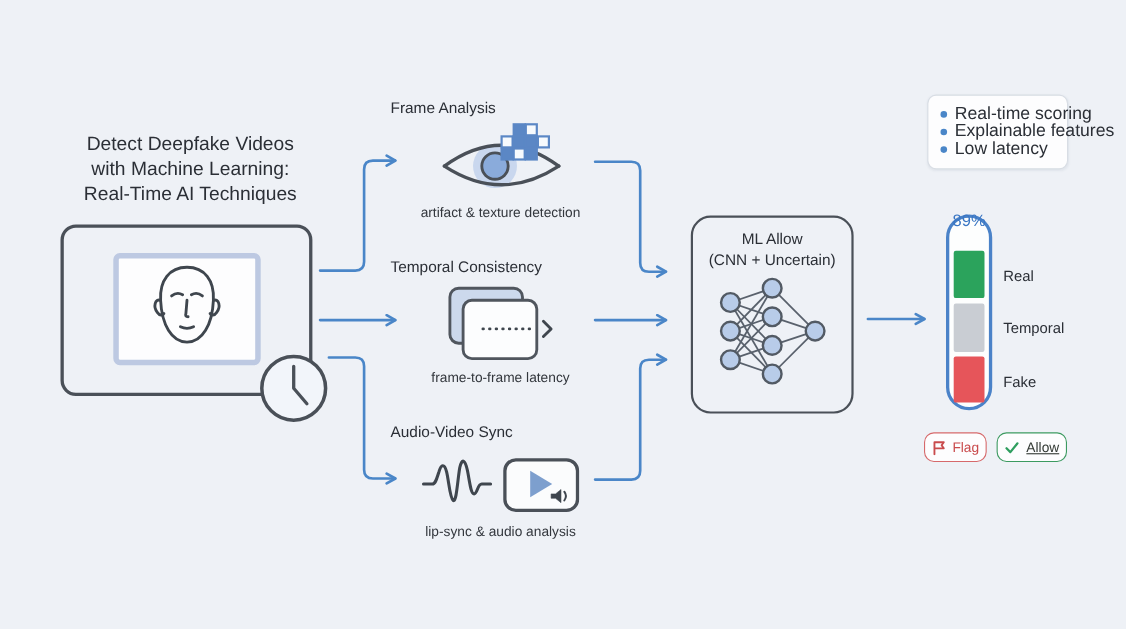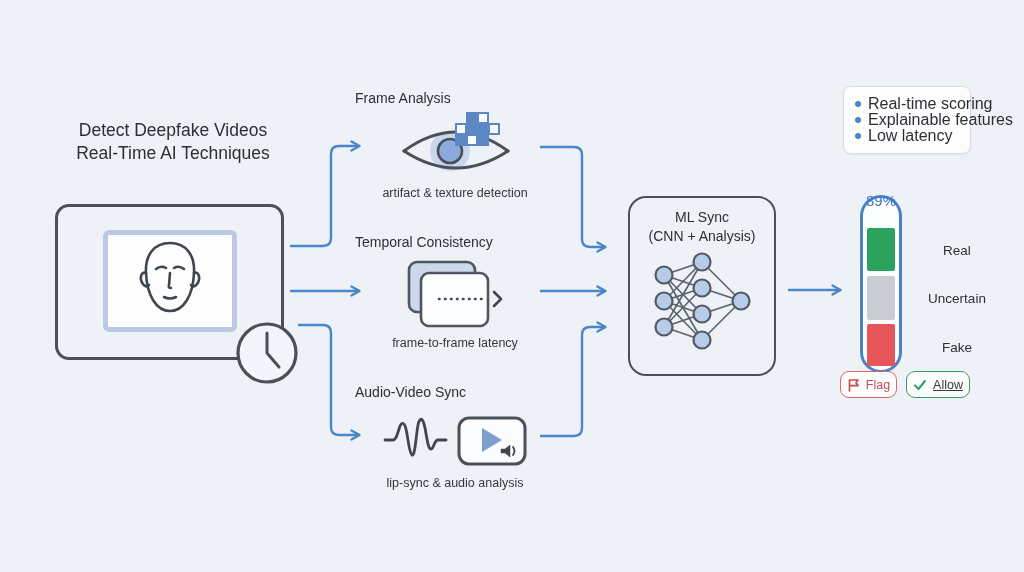--- a/index.html
+++ b/index.html
@@ -43,24 +43,24 @@
 
   
   #gauge { left:860px; top:195px; width:42px; height:178px; background:#fdfefe;
            border:3px solid #4a82c8; border-radius:21px; }
   #gauge-score { left:860px; top:192px; width:42px; text-align:center;
                  font-size:15px; font-weight:500; color:#3b77c4; }
   .gauge-seg { left:867px; width:28px; border-radius:2px; }
   #seg-real { top:228px; height:43px; background:#2ba35c; }
   #seg-uncertain { top:276px; height:44px; background:#c9cdd3; }
   #seg-fake { top:324px; height:42px; background:#e6555a; }
-  .gauge-label { left:912px; width:90px; font-size:13.5px; color:#2b2f36;text-align:center; }
-
-  
-  .pill-btn { top:371px; height:27px; display:flex; align-items:center; justify-content:center;
+  .gauge-label { left:912px; width:90px; font-size:13.5px; color:#2b2f36; }
+
+  
+  .pill-btn { top:393px; height:27px; display:flex; align-items:center; justify-content:center;
               gap:6px; background:#fdfdfe; border-radius:9px; font-size:12.5px; cursor:pointer; }
   #flag-btn { left:840px; width:57px; border:1.8px solid #d6696b; color:#c94b4d; }
   #allow-btn { left:906px; width:64px; border:1.8px solid #3c9a60; color:#333a35;text-decoration:underline; }
 
   svg { display:block; }
   .caption-block { line-height:15px; }
 </style>
 </head>
 <body>
 
@@ -78,20 +78,21 @@
       <path d="M299 325 L323 325 Q331 325 331 333 L331 427 Q331 435 339 435 L359 435" marker-end="url(#chev)"></path>
       <path d="M541 147 L574 147 Q582 147 582 155 L582 239 Q582 247 590 247 L605 247" marker-end="url(#chev)"></path>
       <path d="M541 291 L605 291" marker-end="url(#chev)"></path>
       <path d="M541 436 L574 436 Q582 436 582 428 L582 335 Q582 327 590 327 L605 327" marker-end="url(#chev)"></path>
       <path d="M789 290 L840 290" marker-end="url(#chev)"></path>
     </g>
   </svg>
 
   <div id="title" class="abs">
     <div>Detect Deepfake Videos</div>
+    <div>with Machine Learning:</div>
     <div>Real-Time AI Techniques</div>
   </div>
 
   <div id="video-box" class="abs"></div>
   <div id="screen" class="abs">
     <svg width="94" height="92" viewBox="0 0 94 92">
       <g fill="none" stroke="#3f464e" stroke-width="2.6" stroke-linecap="round">
         <path d="M47 8 C63 8 72 20 71 38 C70 60 61 76 47 76 C33 76 24 60 23 38 C22 20 31 8 47 8 Z" fill="#fdfdfe"></path>
         <path d="M23 38 C18 36 16 44 20 49 C22 52 25 52 26 50"></path>
         <path d="M71 38 C76 36 78 44 74 49 C72 52 69 52 68 50"></path>
@@ -145,22 +146,22 @@
     <polygon points="25,12 45,24 25,36" fill="#7d9fce"></polygon>
     <g transform="translate(44,29)" fill="#3f464e" stroke="#3f464e">
       <polygon points="0,4 4,4 9,0 9,12 4,8 0,8" stroke-width="0.5"></polygon>
       <path d="M12 2 Q15 6 12 10" fill="none" stroke-width="1.8" stroke-linecap="round"></path>
     </g>
   </svg>
   <div class="abs branch-caption caption-block" style="top:476px">lip-sync &amp; audio analysis</div>
 
   <div id="model-box" class="abs"></div>
   <div id="model-title" class="abs">
-    <div>ML Sync</div>
-    <div>(CNN + Analysis)</div>
+    <div>ML Allow</div>
+    <div>(CNN + Uncertain)</div>
   </div>
   <svg class="abs" style="left:640px;top:244px" width="124" height="118" viewBox="0 0 124 118">
     <g stroke="#59616c" stroke-width="1.6">
       <line x1="24" y1="31" x2="62" y2="18"></line>
         <line x1="24" y1="31" x2="62" y2="44"></line>
         <line x1="24" y1="31" x2="62" y2="70"></line>
         <line x1="24" y1="31" x2="62" y2="96"></line>
       <line x1="24" y1="57" x2="62" y2="18"></line>
         <line x1="24" y1="57" x2="62" y2="44"></line>
         <line x1="24" y1="57" x2="62" y2="70"></line>
@@ -200,21 +201,21 @@
       <span class="legend-text">Low latency</span>
     </div>
   </div>
 
   <div id="gauge" class="abs"></div>
   <div id="gauge-score" class="abs">89%</div>
   <div id="seg-real" class="abs gauge-seg"></div>
   <div id="seg-uncertain" class="abs gauge-seg"></div>
   <div id="seg-fake" class="abs gauge-seg"></div>
   <div class="abs gauge-label" style="top:243px">Real</div>
-  <div class="abs gauge-label" style="top:291px">Uncertain</div>
+  <div class="abs gauge-label" style="top:291px">Temporal</div>
   <div class="abs gauge-label" style="top:340px">Fake</div>
 
   <div id="flag-btn" class="abs pill-btn">
     <svg width="13" height="14" viewBox="0 0 13 14">
       <path d="M2.5 13 L2.5 2 L11 2 L9 4.8 L11 7.6 L2.5 7.6" fill="none" stroke="#c94b4d" stroke-width="1.7" stroke-linecap="round" stroke-linejoin="round"></path>
     </svg>
     <span>Flag</span>
   </div>
   <div id="allow-btn" class="abs pill-btn">
     <svg width="14" height="12" viewBox="0 0 14 12">

